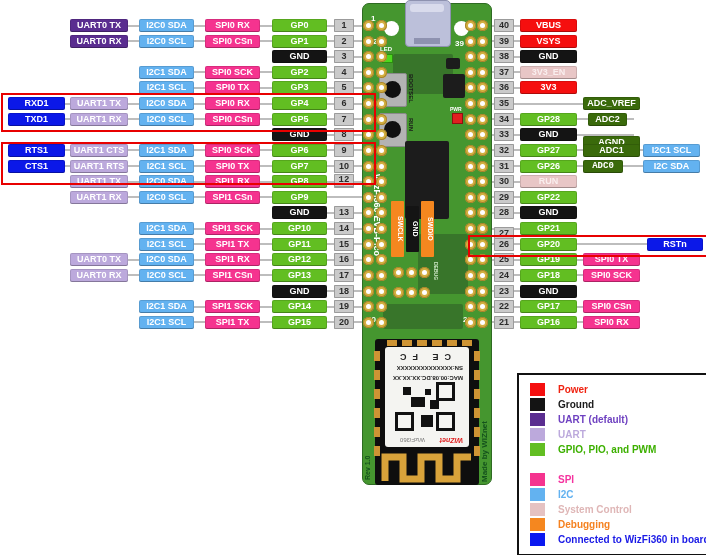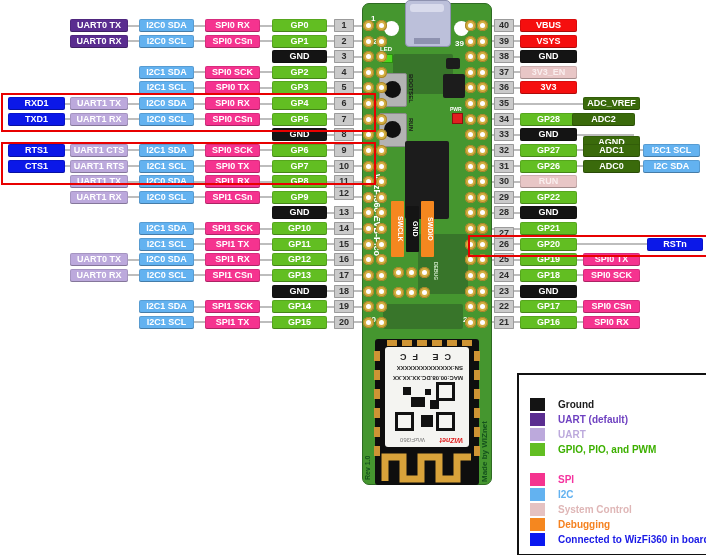--- a/index.html
+++ b/index.html
@@ -115,21 +115,21 @@
       <div class="pinbox t-uart" style="left: 70px; top: 175.2px; width: 58px;">UART1 TX</div>
       <div class="pinbox t-i2c" style="left: 139px; top: 175.2px; width: 55px;">I2C0 SDA</div>
       <div class="pinbox t-spi" style="left: 205px; top: 175.2px; width: 55px;">SPI1 RX</div>
       <div class="pinbox t-gpio" style="left: 272px; top: 175.2px; width: 55px;">GP8</div>
       <div class="pinnum" style="left: 334px; top: 175.2px;">11</div>
       <div class="wire" style="left: 76px; top: 196.32px; width: 298px;"></div>
       <div class="pinbox t-uart" style="left: 70px; top: 190.82px; width: 58px;">UART1 RX</div>
       <div class="pinbox t-i2c" style="left: 139px; top: 190.82px; width: 55px;">I2C0 SCL</div>
       <div class="pinbox t-spi" style="left: 205px; top: 190.82px; width: 55px;">SPI1 CSn</div>
       <div class="pinbox t-gpio" style="left: 272px; top: 190.82px; width: 55px;">GP9</div>
-      <div class="pinnum" style="left: 334px; top: 187px;">12</div>
+      <div class="pinnum" style="left: 334px; top: 174px; font-family: Liberation Mono, monospace;">12</div>
       <div class="wire" style="left: 278px; top: 211.94px; width: 96px;"></div>
       <div class="pinbox t-ground" style="left: 272px; top: 206.44px; width: 55px;">GND</div>
       <div class="pinnum" style="left: 334px; top: 206.44px;">13</div>
       <div class="wire" style="left: 145px; top: 227.56px; width: 229px;"></div>
       <div class="pinbox t-i2c" style="left: 139px; top: 222.06px; width: 55px;">I2C1 SDA</div>
       <div class="pinbox t-spi" style="left: 205px; top: 222.06px; width: 55px;">SPI1 SCK</div>
       <div class="pinbox t-gpio" style="left: 272px; top: 222.06px; width: 55px;">GP10</div>
       <div class="pinnum" style="left: 334px; top: 222.06px;">14</div>
       <div class="wire" style="left: 145px; top: 243.18px; width: 229px;"></div>
       <div class="pinbox t-i2c" style="left: 139px; top: 237.68px; width: 55px;">I2C1 SCL</div>
@@ -174,34 +174,34 @@
       <div class="pinbox t-sys" style="left: 520px; top: 65.86px; width: 57px;">3V3_EN</div>
       <div class="pinnum" style="left: 494px; top: 65.86px;">37</div>
       <div class="wire" style="left: 476px; top: 86.98px; width: 95px;"></div>
       <div class="pinbox t-power" style="left: 520px; top: 81.48px; width: 57px;">3V3</div>
       <div class="pinnum" style="left: 494px; top: 81.48px;">36</div>
       <div class="wire" style="left: 476px; top: 102.6px; width: 158px;"></div>
       <div class="pinbox t-adc" style="left: 583px; top: 97.1px; width: 57px;">ADC_VREF</div>
       <div class="pinnum" style="left: 494px; top: 97.1px;">35</div>
       <div class="wire" style="left: 476px; top: 118.22px; width: 158px;"></div>
       <div class="pinbox t-gpio" style="left: 520px; top: 112.72px; width: 57px;">GP28</div>
-      <div class="pinbox t-adc" style="left: 572px; top: 112.72px; width: 63px;">ADC2</div>
+      <div class="pinbox t-adc" style="left: 588px; top: 112.72px; width: 39px;">ADC2</div>
       <div class="pinnum" style="left: 494px; top: 112.72px;">34</div>
       <div class="wire" style="left: 476px; top: 133.84px; width: 158px;"></div>
       <div class="pinbox t-ground" style="left: 520px; top: 128.34px; width: 57px;">GND</div>
       <div class="pinbox t-adc" style="left: 583px; top: 128.34px; width: 57px; margin-top: 8px;">AGND</div>
       <div class="pinnum" style="left: 494px; top: 128.34px;">33</div>
       <div class="wire" style="left: 476px; top: 149.46px; width: 218px;"></div>
       <div class="pinbox t-gpio" style="left: 520px; top: 143.96px; width: 57px;">GP27</div>
       <div class="pinbox t-adc" style="left: 583px; top: 143.96px; width: 57px;">ADC1</div>
       <div class="pinbox t-i2c" style="left: 643px; top: 143.96px; width: 57px;">I2C1 SCL</div>
       <div class="pinnum" style="left: 494px; top: 143.96px;">32</div>
       <div class="wire" style="left: 476px; top: 165.08px; width: 218px;"></div>
       <div class="pinbox t-gpio" style="left: 520px; top: 159.58px; width: 57px;">GP26</div>
-      <div class="pinbox t-adc" style="left: 583px; top: 159.58px; width: 57px;">ADC0</div>
+      <div class="pinbox t-adc" style="left: 583px; top: 159.58px; width: 40px; font-family: Liberation Mono, monospace;">ADC0</div>
       <div class="pinbox t-i2c" style="left: 643px; top: 159.58px; width: 57px;">I2C SDA</div>
       <div class="pinnum" style="left: 494px; top: 159.58px;">31</div>
       <div class="wire" style="left: 476px; top: 180.7px; width: 95px;"></div>
       <div class="pinbox t-sys" style="left: 520px; top: 175.2px; width: 57px;">RUN</div>
       <div class="pinnum" style="left: 494px; top: 175.2px;">30</div>
       <div class="wire" style="left: 476px; top: 196.32px; width: 95px;"></div>
       <div class="pinbox t-gpio" style="left: 520px; top: 190.82px; width: 57px;">GP22</div>
       <div class="pinnum" style="left: 494px; top: 190.82px;">29</div>
       <div class="wire" style="left: 476px; top: 211.94px; width: 95px;"></div>
       <div class="pinbox t-ground" style="left: 520px; top: 206.44px; width: 57px;">GND</div>
@@ -399,20 +399,24 @@
       <div class="pad" style="left: 477px; top: 301.16px;"></div>
       <div class="pad" style="left: 465px; top: 316.78px;"></div>
       <div class="pad" style="left: 477px; top: 316.78px;"></div>
     </div>
 
   <div class="hl" style="left:1px;top:93px;width:371px;height:35px;"></div>
   <div class="hl" style="left:1px;top:142px;width:371px;height:39px;"></div>
   <div class="hl" style="left:468px;top:235px;width:236px;height:18px;"></div>
 
   <div id="legend">
+      <div class="lg-row" style="top: 8px; width: 170px;">
+        <div class="lg-sw" style="background: rgb(245, 15, 15);"></div>
+        <div class="lg-tx" style="color: rgb(240, 35, 17);">Power</div>
+      </div>
       <div class="lg-row" style="top: 23px; width: 170px;">
         <div class="lg-sw" style="background: rgb(20, 20, 20);"></div>
         <div class="lg-tx" style="color: rgb(26, 26, 26);">Ground</div>
       </div>
       <div class="lg-row" style="top: 53px; width: 170px;">
         <div class="lg-sw" style="background: rgb(188, 169, 220);"></div>
         <div class="lg-tx" style="color: rgb(188, 169, 220);">UART</div>
       </div>
       <div class="lg-row" style="top: 38px; width: 170px;">
         <div class="lg-sw" style="background: rgb(90, 45, 144);"></div>

